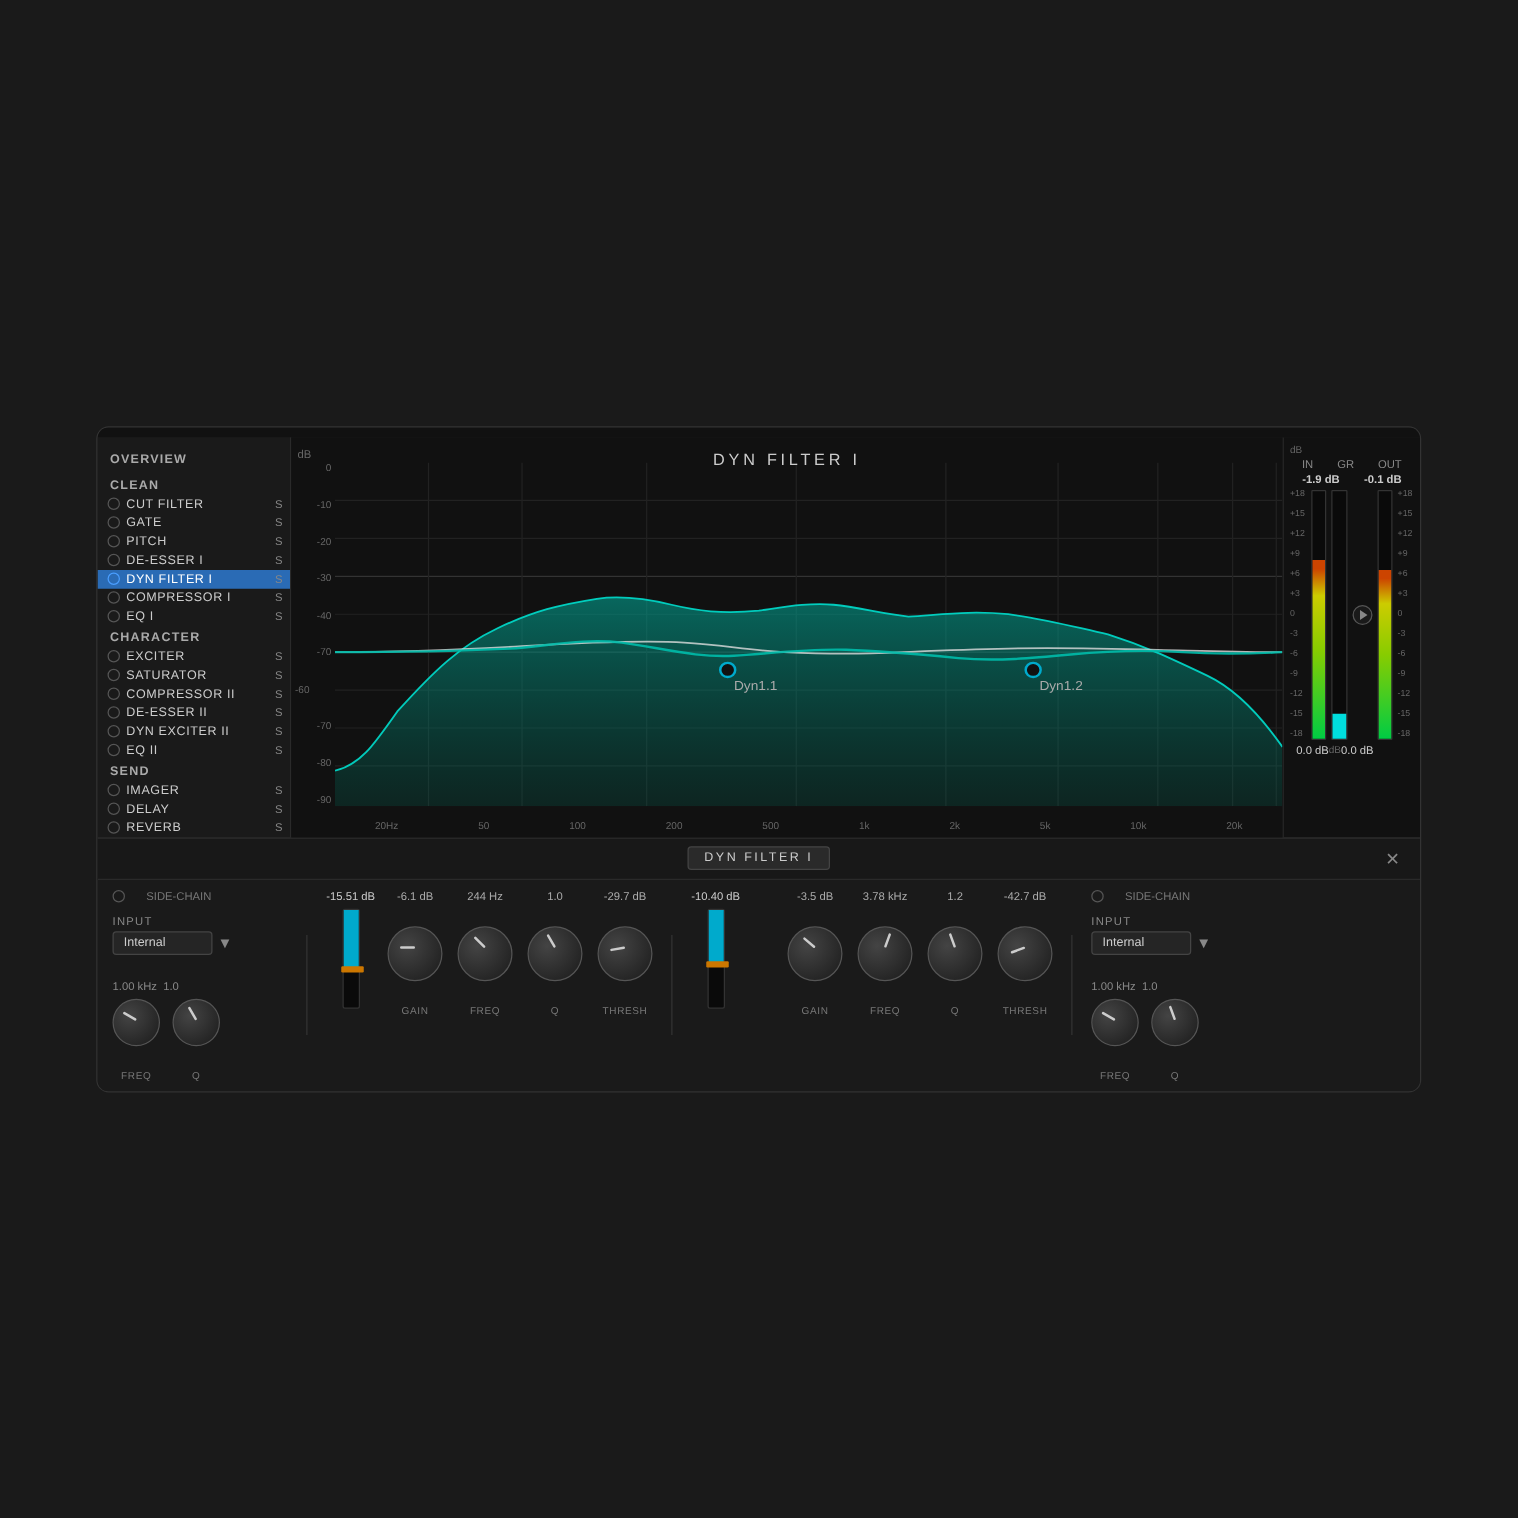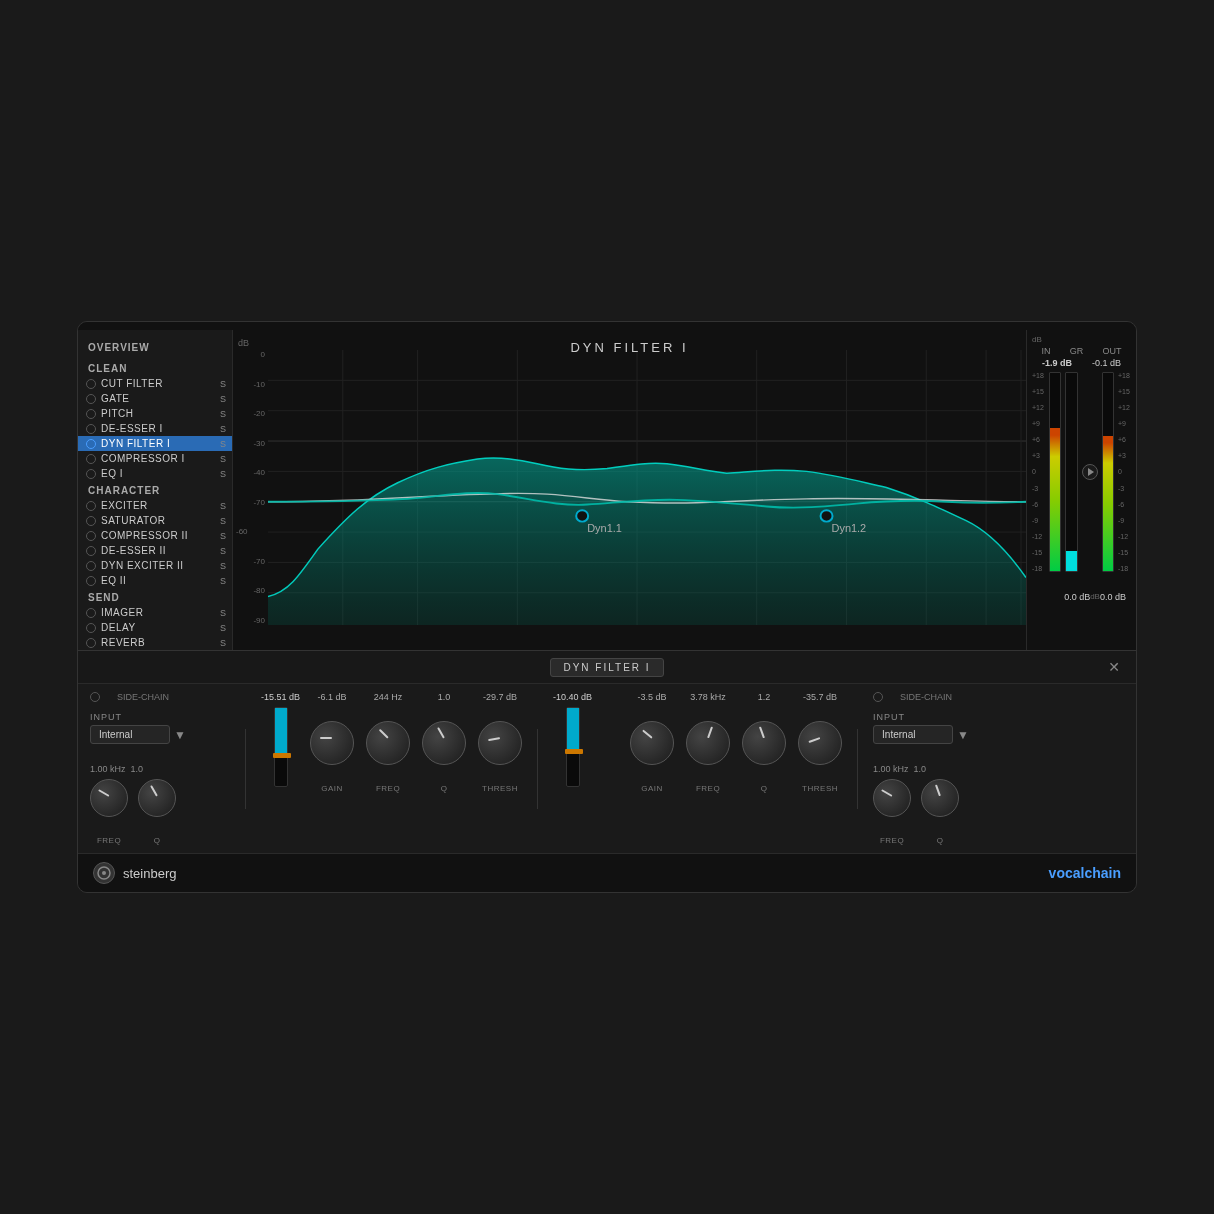--- a/index.html
+++ b/index.html
@@ -450,37 +450,49 @@
           <path d="M0,160 C50,160 100,159 140,157 C170,155 200,148 230,152 C260,156 290,165 320,163 C350,161 380,157 410,158 C440,159 470,162 500,165 C530,168 560,165 590,162 C620,159 650,158 680,160 C710,162 740,161 760,160" fill="none" stroke="#00bbaa" stroke-width="2" opacity="0.9"></path>
 
           <circle cx="315" cy="175" r="6" fill="#111" stroke="#00aacc" stroke-width="2"></circle>
 
           <circle cx="560" cy="175" r="6" fill="#111" stroke="#00aacc" stroke-width="2"></circle>
 
           <text x="320" y="192" fill="#aaa" font-size="11" font-family="Arial">Dyn1.1</text>
           <text x="565" y="192" fill="#aaa" font-size="11" font-family="Arial">Dyn1.2</text>
         </svg>
 
+        <div style="position:absolute; bottom:5px; left:35px; right:0; display:flex; justify-content:space-around;">
+          <span style="color:#666;font-size:8px;">20Hz</span>
+          <span style="color:#666;font-size:8px;">50</span>
+          <span style="color:#666;font-size:8px;">100</span>
+          <span style="color:#666;font-size:8px;">200</span>
+          <span style="color:#666;font-size:8px;">500</span>
+          <span style="color:#666;font-size:8px;">1k</span>
+          <span style="color:#666;font-size:8px;">2k</span>
+          <span style="color:#666;font-size:8px;">5k</span>
+          <span style="color:#666;font-size:8px;">10k</span>
+          <span style="color:#666;font-size:8px;">20k</span>
+        </div>
       </div>
 
       <div class="meter-section">
 
         <div style="display:flex; width:100%; justify-content:flex-start; margin-bottom:2px;">
           <span style="color:#666; font-size:8px;">dB</span>
         </div>
 
         <div style="display:flex; width:100%; justify-content:space-around; margin-bottom:2px;">
           <span style="color:#888; font-size:9px;">IN</span>
           <span style="color:#888; font-size:9px;">GR</span>
           <span style="color:#888; font-size:9px;">OUT</span>
         </div>
 
         <div style="display:flex; width:100%; justify-content:space-around; margin-bottom:4px;">
           <span style="color:#ccc; font-size:9px; font-weight:bold;">-1.9 dB</span>
-          <span style="color:#ccc; font-size:9px; font-weight:normal;">-0.1 dB</span>
+          <span style="color:#ccc; font-size:9px; font-weight:bold;">-0.1 dB</span>
         </div>
 
         <div style="display:flex; gap:4px; align-items:stretch; height:200px; position:relative; width:100%;">
 
           <div style="display:flex; flex-direction:column; justify-content:space-between; padding:0; width:20px;">
             <span style="color:#666;font-size:7px;">+18</span>
             <span style="color:#666;font-size:7px;">+15</span>
             <span style="color:#666;font-size:7px;">+12</span>
             <span style="color:#666;font-size:7px;">+9</span>
             <span style="color:#666;font-size:7px;">+6</span>
@@ -522,21 +534,21 @@
             <span style="color:#666;font-size:7px;">0</span>
             <span style="color:#666;font-size:7px;">-3</span>
             <span style="color:#666;font-size:7px;">-6</span>
             <span style="color:#666;font-size:7px;">-9</span>
             <span style="color:#666;font-size:7px;">-12</span>
             <span style="color:#666;font-size:7px;">-15</span>
             <span style="color:#666;font-size:7px;">-18</span>
           </div>
         </div>
 
-        <div style="display:flex; width:100%; justify-content:flex-end; margin-top:20px; padding: 0 5px;">
+        <div style="display:flex; width:100%; justify-content:flex-start; margin-top:3px; padding: 0 5px;">
           <span style="color:#ccc;font-size:9px;">0.0 dB</span>
           <span style="color:#666;font-size:8px;">dB</span>
           <span style="color:#ccc;font-size:9px;">0.0 dB</span>
         </div>
       </div>
     </div>
 
     <div class="lower-section">
 
       <div class="lower-header">
@@ -634,21 +646,21 @@
               <span class="knob-val">3.78 kHz</span>
               <div class="knob knob-large" style="--rotation: 20deg;"></div>
               <span class="knob-label">FREQ</span>
             </div>
             <div class="knob-with-label">
               <span class="knob-val">1.2</span>
               <div class="knob knob-large" style="--rotation: -20deg;"></div>
               <span class="knob-label">Q</span>
             </div>
             <div class="knob-with-label">
-              <span class="knob-val">-35.7 dB</span>
+              <span class="knob-val">-42.7 dB</span>
               <div class="knob knob-large" style="--rotation: -110deg;"></div>
               <span class="knob-label">THRESH</span>
             </div>
           </div>
         </div>
 
         <div class="separator"></div>
 
         <div style="display:flex; flex-direction:column; gap:5px; min-width:140px;">
           <div class="sc-label">
@@ -675,29 +687,15 @@
             <div class="knob-with-label">
               <div class="knob" style="--rotation: -20deg;"></div>
               <span class="knob-label">Q</span>
             </div>
           </div>
         </div>
 
       </div>
     </div>
 
-    <div class="steinberg-footer">
-      <div class="steinberg-logo">
-        <div class="steinberg-icon">
-          <svg width="14" height="14" viewBox="0 0 14 14">
-            <circle cx="7" cy="7" r="6" fill="none" stroke="#888" stroke-width="1.5"></circle>
-            <circle cx="7" cy="7" r="2" fill="#888"></circle>
-          </svg>
-        </div>
-        <span>steinberg</span>
-      </div>
-      <div class="vocal-chain-logo">
-        <span>vocal</span><span style="color:#4a9eff; font-weight:bold;">chain</span>
-      </div>
-    </div>
 
   </div>
 </div>
 
 </body></html>

